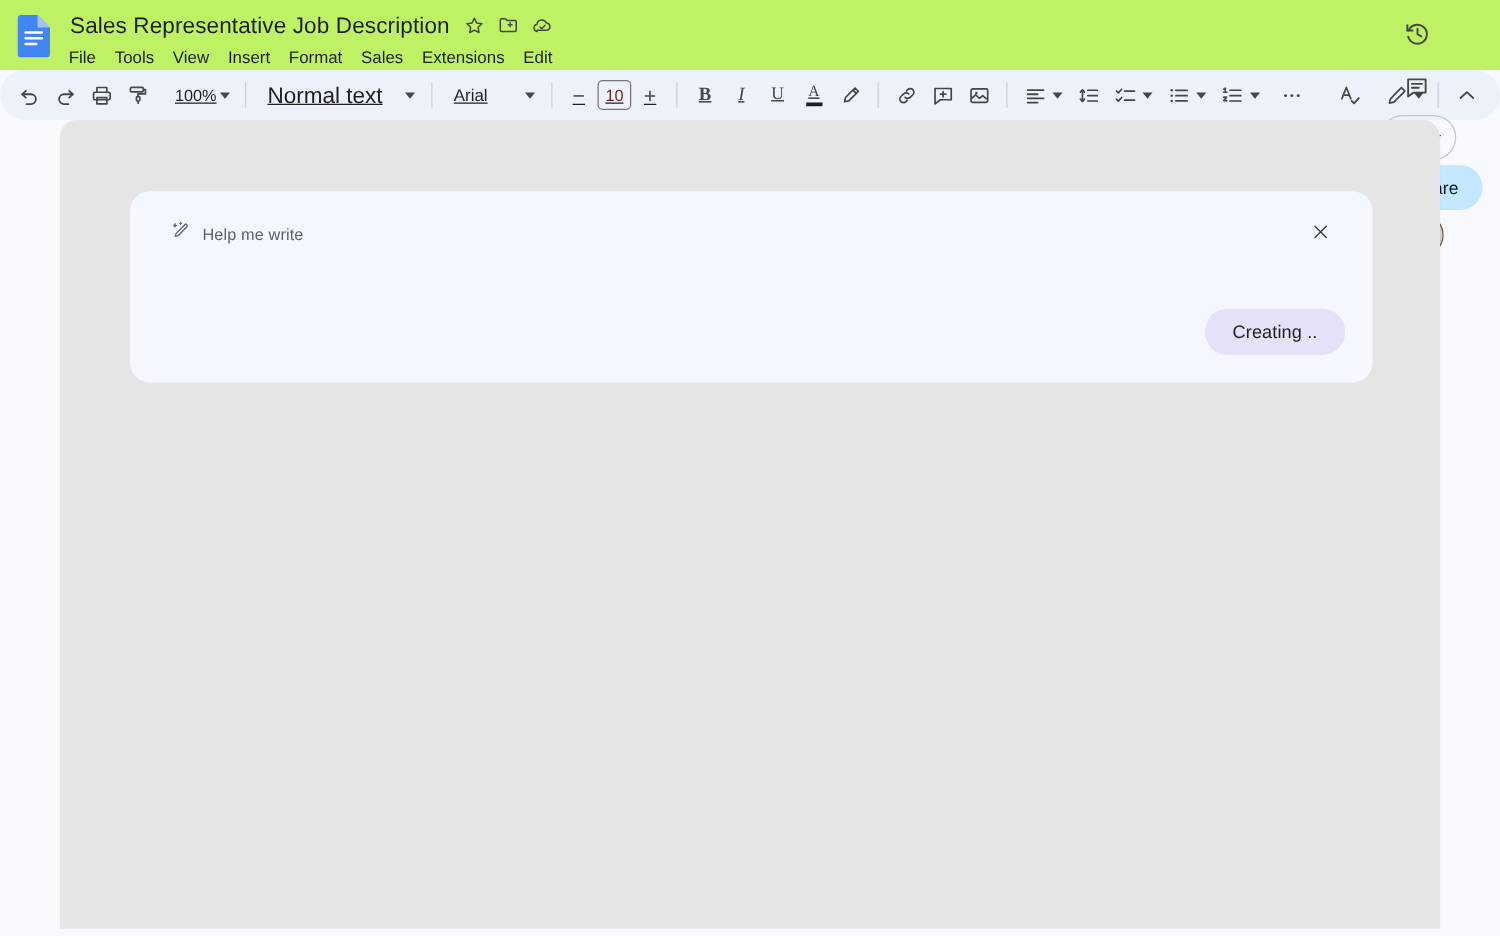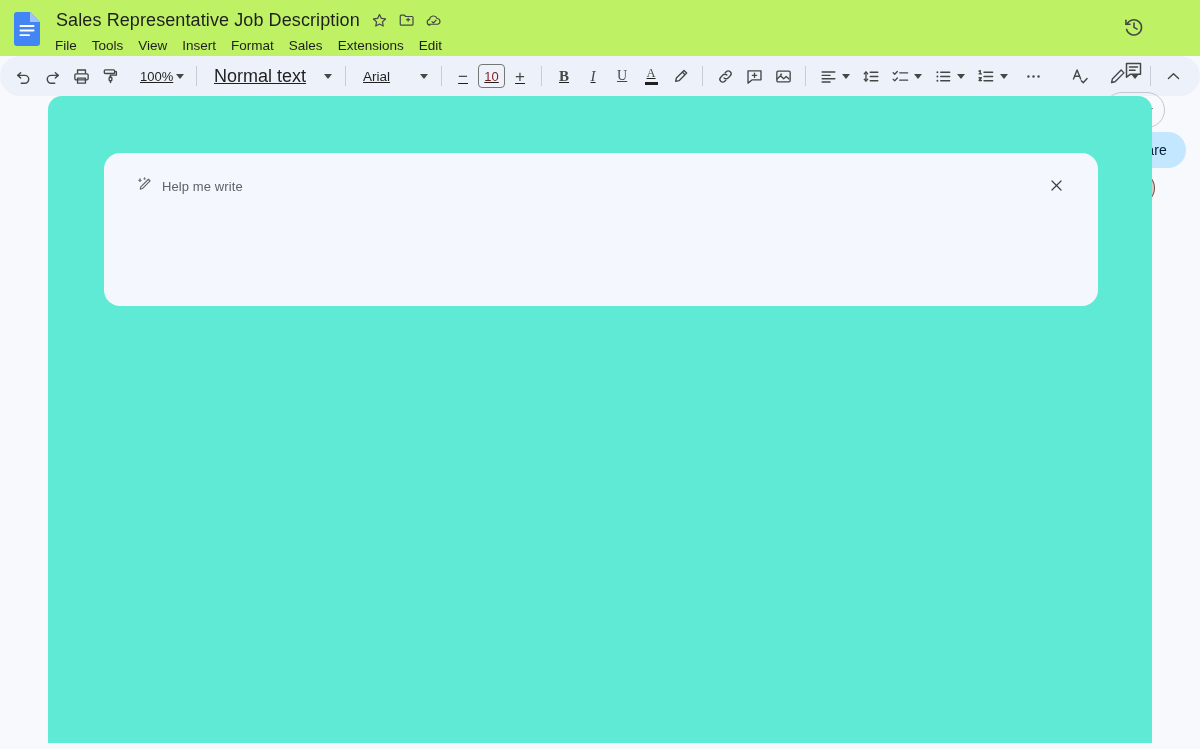--- a/index.html
+++ b/index.html
@@ -277,21 +277,21 @@
 
   
   .doc-area {
     height: calc(749px - 56px - 46px);
     background: #f8f9fd;
     padding: 0 48px;
     overflow: hidden;
   }
 
   .page {
-    background: #5eead4;
+    background: #e5e5e5;
     height: 100%;
     border-radius: 14px 14px 0 0;
     position: relative;
     box-shadow: 0 0 0 .5px rgba(0,0,0,.02);
   }
 
   
   .hmw-card {
     position: absolute;
     left: 56px;
@@ -684,17 +684,20 @@
         <span class="hmw-label">Help me write</span>
       </div>
 
 
       <div class="hmw-close">
         <svg width="17" height="17" viewBox="0 0 24 24" fill="none" stroke="currentColor" stroke-width="1.7" stroke-linecap="round">
           <path d="M5.6 5.6l12.8 12.8M18.4 5.6L5.6 18.4"></path>
         </svg>
       </div>
 
+      <div class="hmw-actions">
+        <button class="creating-btn">Creating ..</button>
+      </div>
 
     </div>
 
   </div>
 </div>
 
 </body></html>

